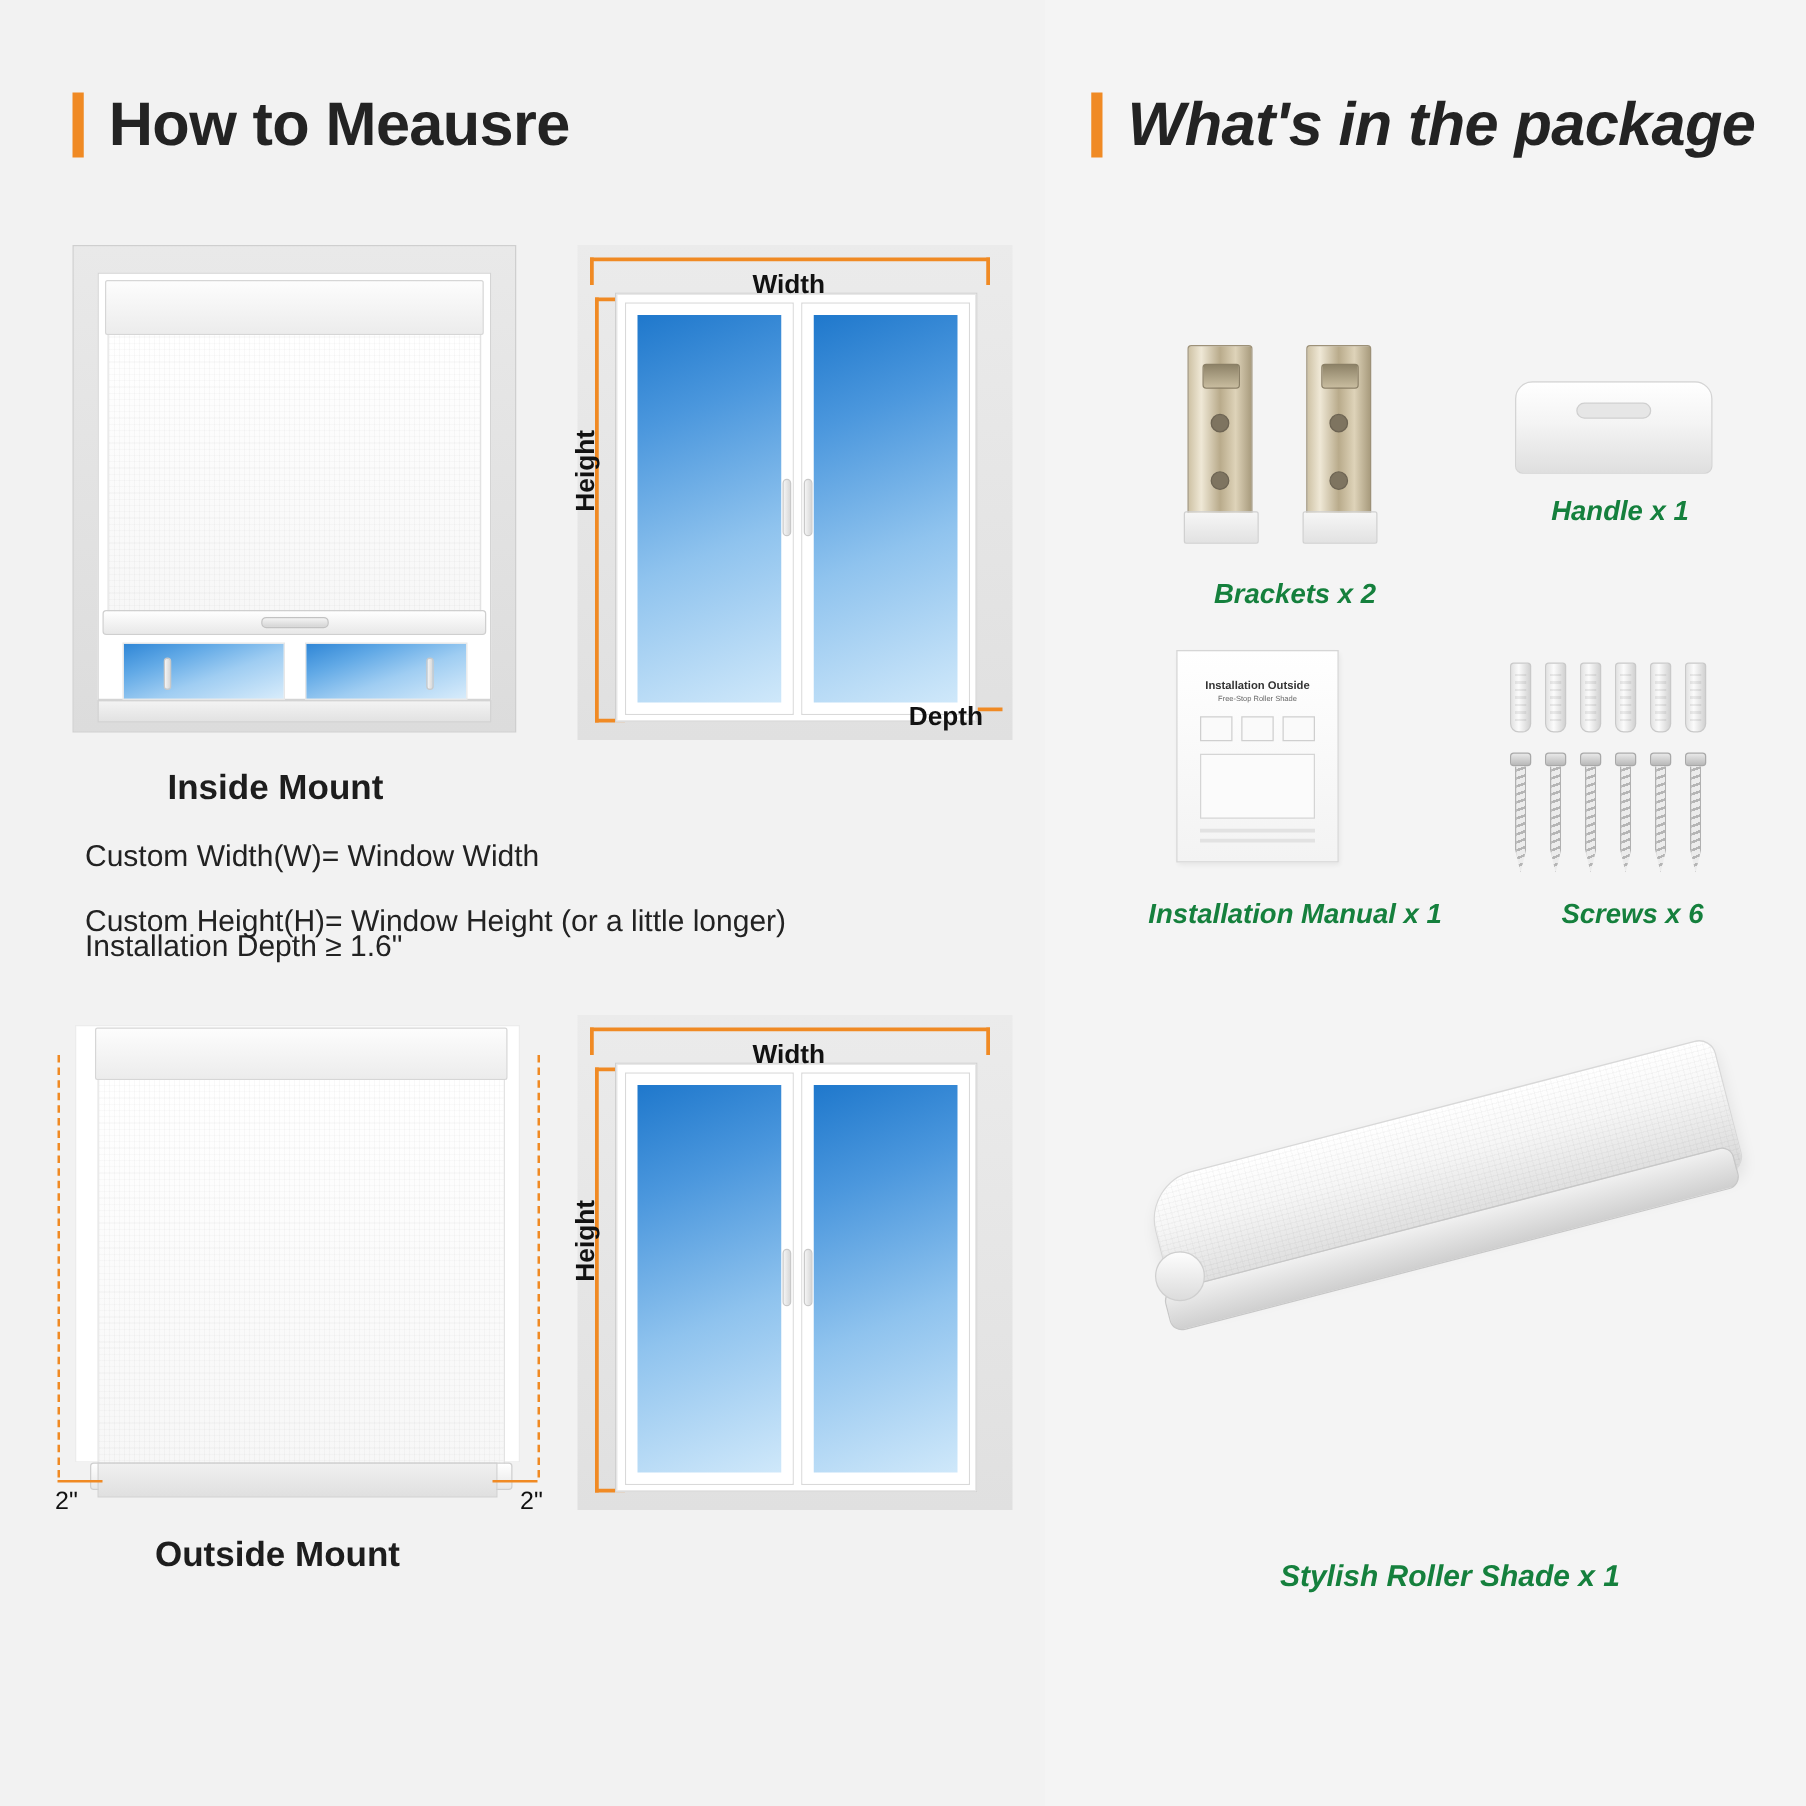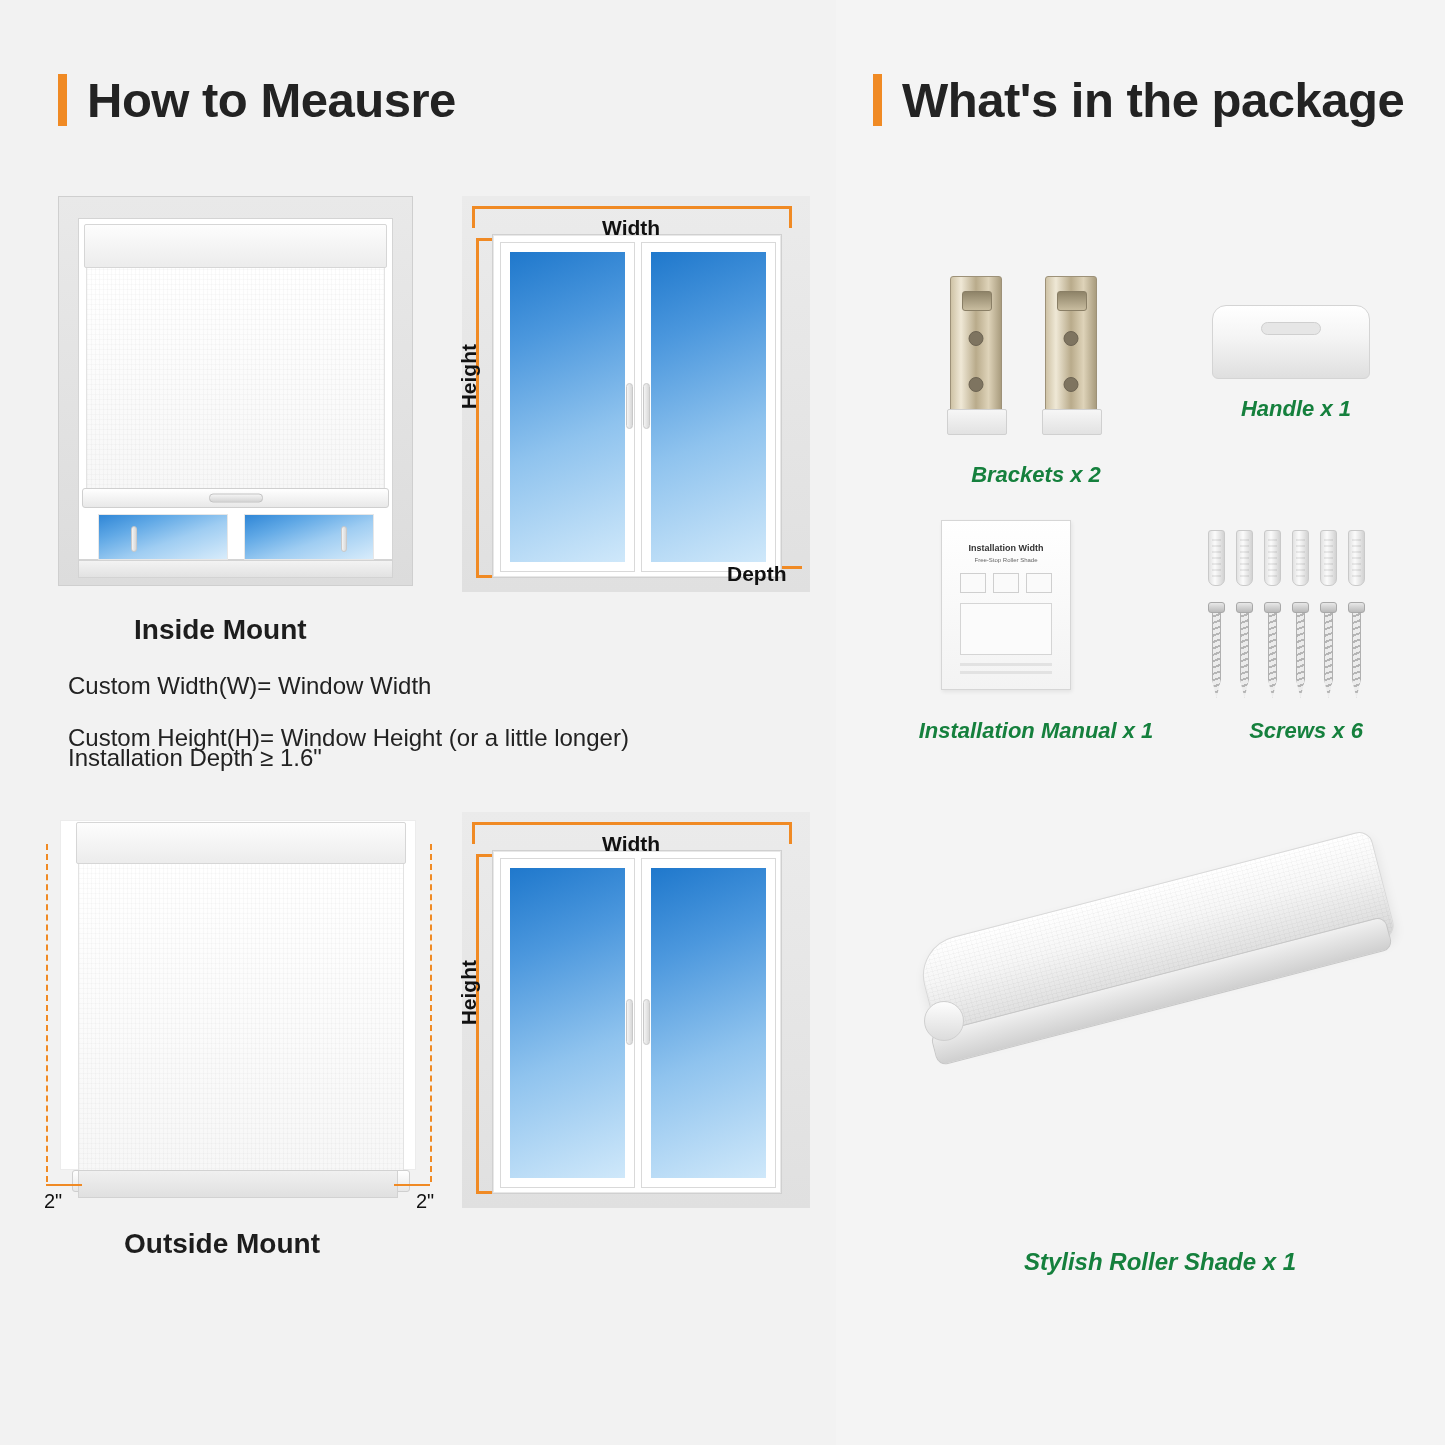--- a/index.html
+++ b/index.html
@@ -447,21 +447,21 @@
       <span class="vtext" style="left:-5px; top:148px;">Height</span>
     </div>
 
     <div class="mount-title" style="left:124px; top:1228px;">Outside Mount</div>
   </div>
 
   <div class="divider"></div>
 
   <div class="col-right">
 
-    <div class="heading" id="heading-package" style="left:37px; top:72px;">
+    <div class="heading" id="heading-package" style="left:37px; top:72px;font-style:italic;">
       <span class="bar"></span>
       <span>What's in the package</span>
     </div>
 
     <div class="pk" style="left:104px; top:196px; width:190px; height:200px;">
       <div class="bracket" style="left:10px; top:80px;">
         <span class="slot" style="top:14px;"></span>
         <span class="hole" style="top:54px;"></span>
         <span class="hole" style="top:100px;"></span>
         <span class="footplate"></span>
@@ -477,21 +477,21 @@
 
     <div class="pk" style="left:366px; top:300px; width:180px; height:90px;">
       <div class="handle-piece" style="left:10px; top:5px;">
         <span class="notch"></span>
       </div>
     </div>
     <div class="cap" style="left:330px; top:396px; width:260px;">Handle x 1</div>
 
     <div class="pk" style="left:95px; top:520px; width:160px; height:190px;">
       <div class="manual" style="left:10px; top:0;">
-        <div class="m-title">Installation Width</div>
+        <div class="m-title">Installation Outside</div>
         <div class="m-sub">Free-Stop Roller Shade</div>
         <div class="m-imgrow">
           <i></i>
           <i></i>
           <i></i>
         </div>
         <div class="m-big"></div>
         <div class="m-line" style="top:142px;"></div>
         <div class="m-line" style="top:150px;"></div>
       </div>

